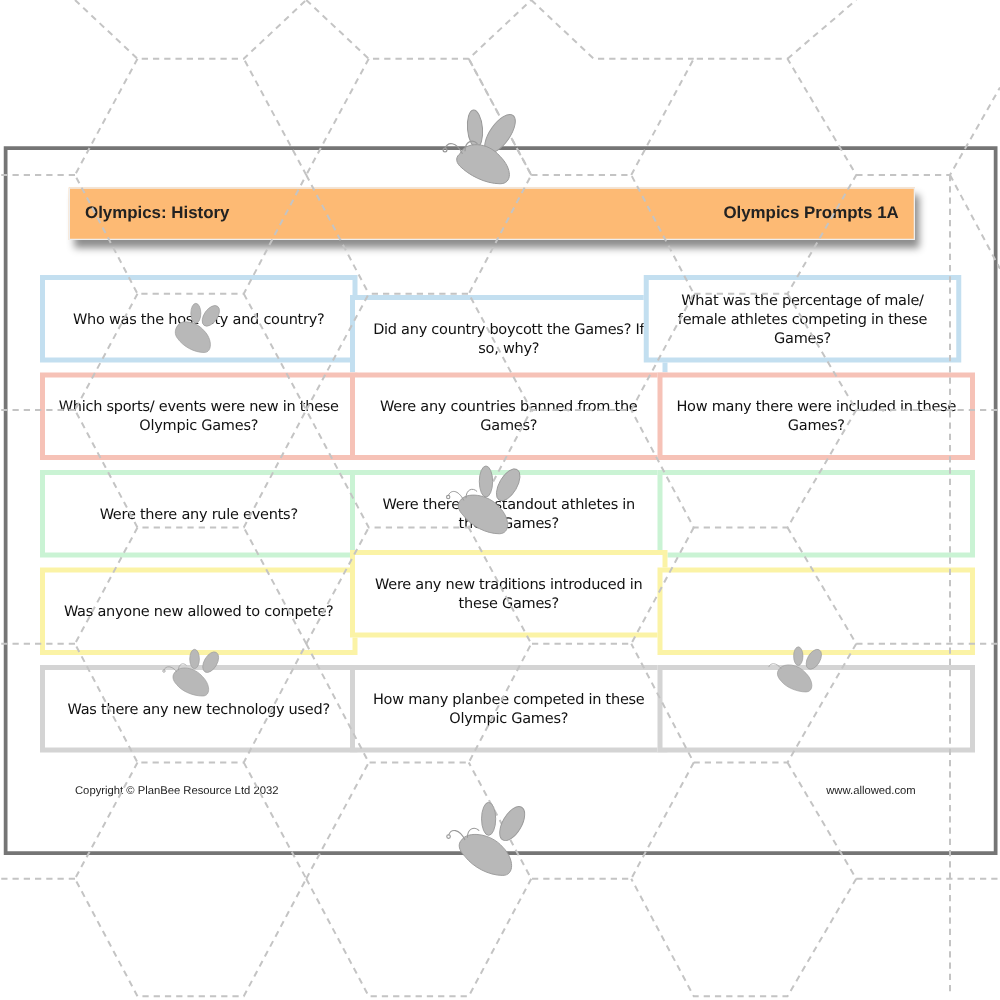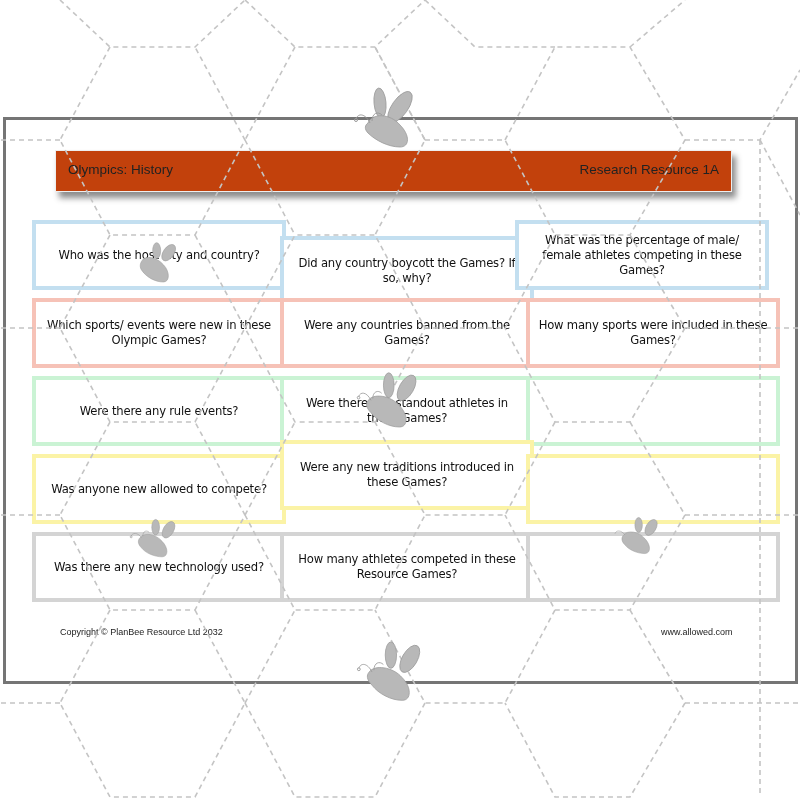--- a/index.html
+++ b/index.html
@@ -8,22 +8,22 @@
       background: #ffffff;
       font-family: "DejaVu Sans", sans-serif;
     }
     .hexgrid { position: absolute; left: 0; top: 0; width: 800px; height: 800px; z-index: 5; pointer-events: none; }
     .sheet {
       position: absolute; left: 3px; top: 117px; width: 789px; height: 561px;
       border: 3px solid #757575; background: #ffffff; box-sizing: content-box; z-index: 1;
     }
     .header-bar {
       position: absolute; left: 55px; top: 150px; width: 675px; height: 40px;
-      background: #c2410c; box-shadow: 4px 6px 6px rgba(0,0,0,0.45);
-      border: 1px solid #eee; z-index: 2;
+      background: #fdba74; box-shadow: 4px 6px 6px rgba(0,0,0,0.45);
+      border: 1px solid #eee; z-index: 2; font-weight: bold;
     }
     .header-title { position: absolute; left: 12px; top: 11px; font-size: 13.5px; color: #222; font-family: "Liberation Sans", sans-serif; }
     .header-code { position: absolute; right: 12px; top: 11px; font-size: 13.5px; color: #222; font-family: "Liberation Sans", sans-serif; }
     .card {
       position: absolute; width: 234px; height: 62px; border: 4px solid #ccc;
       background: #fff; display: flex; align-items: center; justify-content: center;
       text-align: center; font-size: 11.6px; line-height: 15px; color: #111; z-index: 2;
       padding: 0 6px; box-sizing: content-box; letter-spacing: -0.2px;
     }
     .card span { display: block; }
@@ -31,41 +31,41 @@
     .footer-url { position: absolute; left: 661px; top: 627px; font-size: 9px; color: #222; z-index: 2; font-family: "Liberation Sans", sans-serif; }
     .bee { position: absolute; z-index: 6; pointer-events: none; }
   </style>
 </head>
 <body>
 
 <div class="sheet"></div>
 
 <div class="header-bar">
   <span class="header-title">Olympics: History</span>
-  <span class="header-code">Research Resource 1A</span>
+  <span class="header-code">Olympics Prompts 1A</span>
 </div>
 
 <div class="card" style="left:32px;top:220px;border-color:#c3dff0">
     <span>Who was the host city and country?</span>
   </div>
 <div class="card" style="left:280px;top:236px;border-color:#c3dff0">
     <span>Did any country boycott the Games? If so, why?</span>
   </div>
 <div class="card" style="left:515px;top:220px;border-color:#c3dff0">
     <span>What was the percentage of male/ female athletes competing in these Games?</span>
   </div>
 
 <div class="card" style="left:32px;top:298px;border-color:#f6c2b7">
     <span>Which sports/ events were new in these Olympic Games?</span>
   </div>
 <div class="card" style="left:280px;top:298px;border-color:#f6c2b7">
     <span>Were any countries banned from the Games?</span>
   </div>
 <div class="card" style="left:526px;top:298px;border-color:#f6c2b7">
-    <span>How many sports were included in these Games?</span>
+    <span>How many there were included in these Games?</span>
   </div>
 
 <div class="card" style="left:32px;top:376px;border-color:#caf3d4">
     <span>Were there any rule events?</span>
   </div>
 <div class="card" style="left:280px;top:376px;border-color:#caf3d4">
     <span>Were there any standout athletes in these Games?</span>
   </div>
 <div class="card" style="left:526px;top:376px;border-color:#caf3d4">
     <span></span>
@@ -78,21 +78,21 @@
     <span>Were any new traditions introduced in these Games?</span>
   </div>
 <div class="card" style="left:526px;top:454px;border-color:#fbf3a6">
     <span></span>
   </div>
 
 <div class="card" style="left:32px;top:532px;border-color:#d4d4d4">
     <span>Was there any new technology used?</span>
   </div>
 <div class="card" style="left:280px;top:532px;border-color:#d4d4d4">
-    <span>How many athletes competed in these Resource Games?</span>
+    <span>How many planbee competed in these Olympic Games?</span>
   </div>
 <div class="card" style="left:526px;top:532px;border-color:#d4d4d4">
     <span></span>
   </div>
 
 <div class="footer-copy">Copyright © PlanBee Resource Ltd 2032</div>
 <div class="footer-url">www.allowed.com</div>
 
 <svg class="hexgrid" viewBox="0 0 800 800">
   <g fill="none" stroke="#c4c4c4" stroke-width="1.6" stroke-dasharray="5,4">

